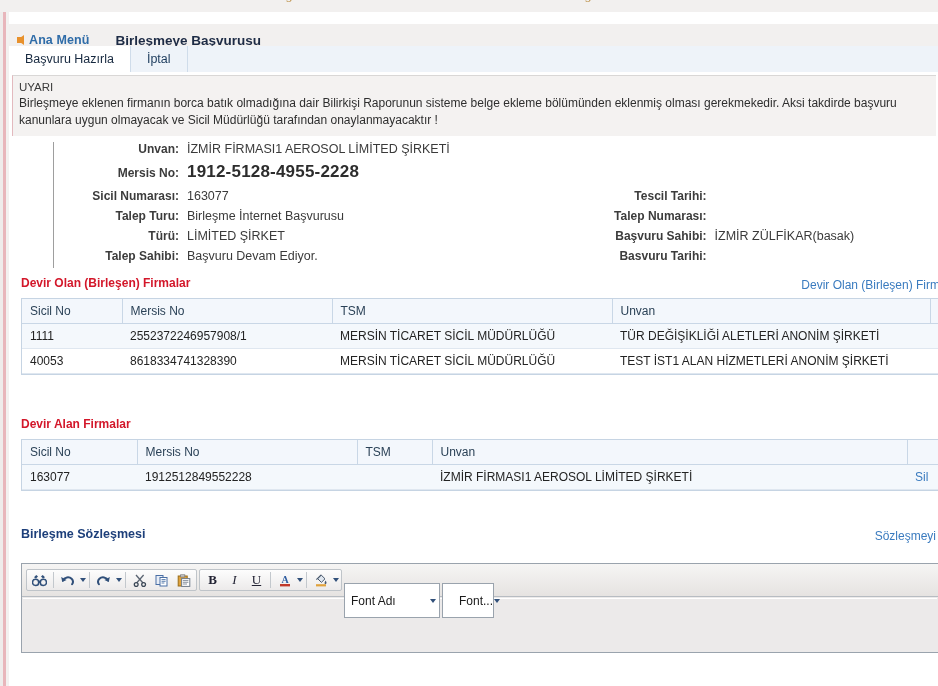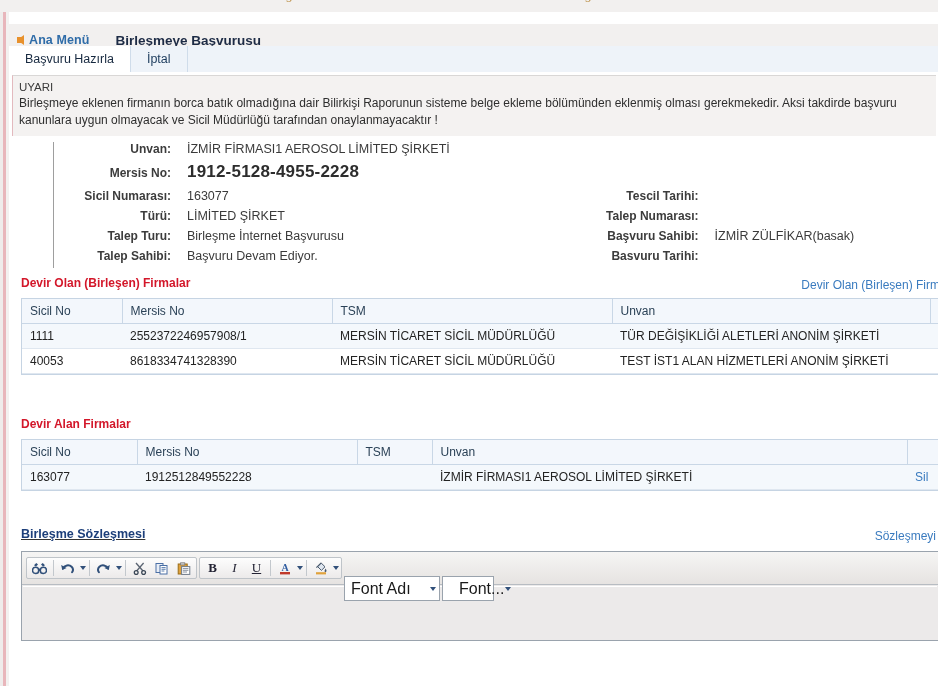--- a/index.html
+++ b/index.html
@@ -171,21 +171,21 @@
     display: flex;
     align-items: baseline;
     height: 20px;
   }
   .info-label {
     width: 175px;
     text-align: right;
     font-weight: bold;
     font-size: 12px;
     color: #3c3c3c;
-    padding-right: 16px;
+    padding-right: 8px;
     box-sizing: border-box;
   }
   .info-value {
     font-size: 12.5px;
     color: #3a3a3a;
   }
   .info-row.big { height: 27px; }
   .info-row.big .info-value {
     font-size: 17px;
     font-weight: bold;
@@ -260,23 +260,22 @@
   td.act a {
     color: #3a7bbf;
     text-decoration: none;
     cursor: pointer;
     text-align: right;
   }
 
   
   .editor-head {
     position: relative;
-    margin: 0 0 6px 12px;
+    margin: 0 0 18px 12px;
     height: 18px;
-    text-decoration: underline;
   }
   .editor-title {
     font-size: 12.5px;
     font-weight: bold;
     color: #1d3f7a;
   }
   .editor-box {
     margin-left: 12px;
     width: 918px;
     border: 1px solid #9aa3ad;
@@ -321,26 +320,26 @@
     width: 0; height: 0;
     border-left: 3px solid transparent;
     border-right: 3px solid transparent;
     border-top: 4px solid #31507a;
     margin-left: 1px;
     cursor: pointer;
   }
   .tb-select {
     border: 1px solid #9aa3ad;
     background: #ffffff;
-    height: 25px;
+    height: 35px;
     display: flex;
     align-items: center;
     justify-content: space-between;
     padding: 0 3px 0 6px;
-    font-size: 16px;
+    font-size: 12px;
     color: #1a1a1a;
     cursor: pointer;
     box-sizing: border-box;
     margin-top: 41px;
   }
   .sel-font-name { width: 96px; }
   .sel-font-size { width: 52px; padding-left: 16px; }
   .editor-body {
     height: 52px;
     background: #eceaea;
@@ -398,26 +397,26 @@
         <div class="info-value">1912-5128-4955-2228</div>
       </div>
 
       <div class="two-col">
         <div class="col-left">
           <div class="info-row">
             <div class="info-label">Sicil Numarası:</div>
             <div class="info-value">163077</div>
           </div>
           <div class="info-row">
+            <div class="info-label">Talep Turu:</div>
+            <div class="info-value">Birleşme İnternet Başvurusu</div>
+          </div>
+          <div class="info-row">
             <div class="info-label">Türü:</div>
             <div class="info-value">LİMİTED ŞİRKET</div>
-          </div>
-          <div class="info-row">
-            <div class="info-label">Talep Turu:</div>
-            <div class="info-value">Birleşme İnternet Başvurusu</div>
           </div>
           <div class="info-row">
             <div class="info-label">Talep Sahibi:</div>
             <div class="info-value">Başvuru Devam Ediyor.</div>
           </div>
         </div>
 
         <div class="col-right">
           <div class="info-row">
             <div class="info-label">Tescil Tarihi:</div>

